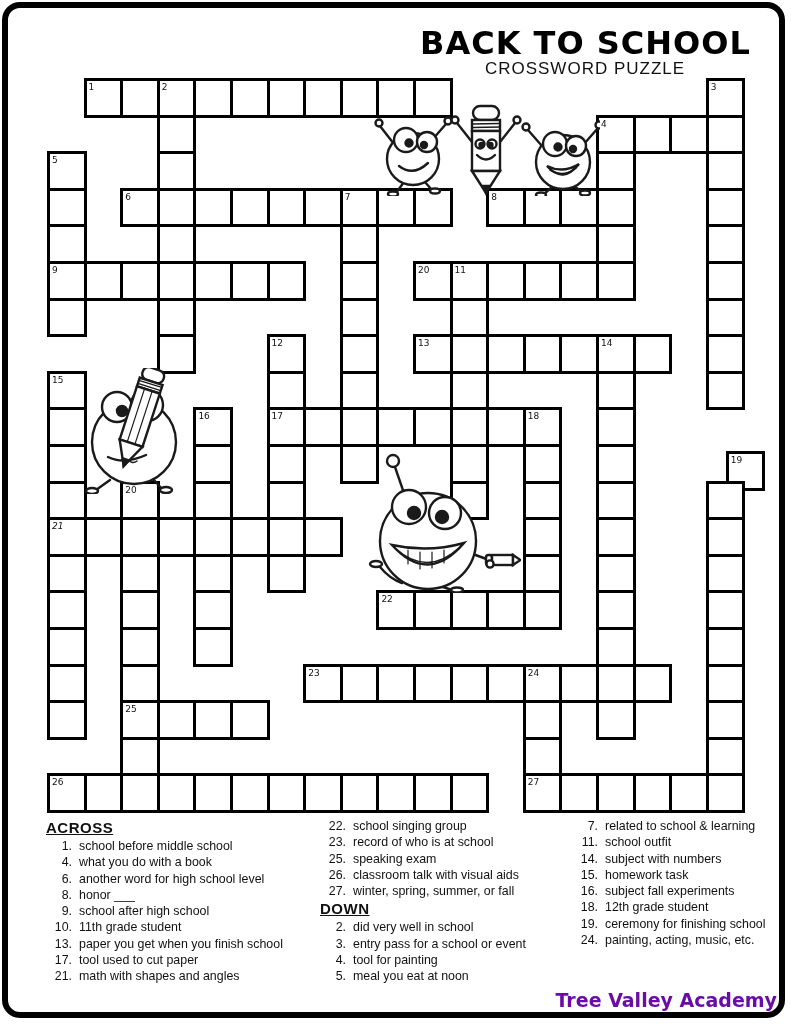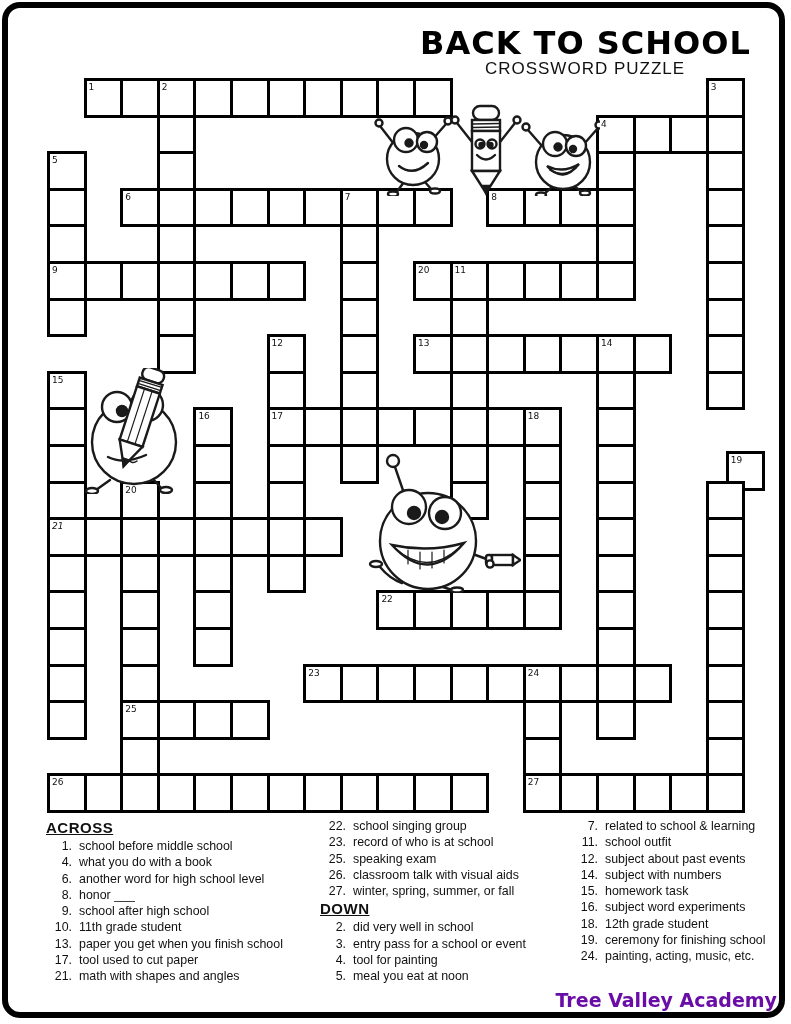--- a/index.html
+++ b/index.html
@@ -465,34 +465,30 @@
   <div class="clue-col" id="col2">
       <div class="clue">
         <span class="cn">7.</span>
         <span class="ct">related to school &amp; learning</span>
       </div>
       <div class="clue">
         <span class="cn">11.</span>
         <span class="ct">school outfit</span>
       </div>
       <div class="clue">
-        <span class="cn">12.</span>
-        <span class="ct">subject about past events</span>
-      </div>
-      <div class="clue">
         <span class="cn">14.</span>
         <span class="ct">subject with numbers</span>
       </div>
       <div class="clue">
         <span class="cn">15.</span>
         <span class="ct">homework task</span>
       </div>
       <div class="clue">
         <span class="cn">16.</span>
-        <span class="ct">subject word experiments</span>
+        <span class="ct">subject fall experiments</span>
       </div>
       <div class="clue">
         <span class="cn">18.</span>
         <span class="ct">12th grade student</span>
       </div>
       <div class="clue">
         <span class="cn">19.</span>
         <span class="ct">ceremony for finishing school</span>
       </div>
       <div class="clue">

